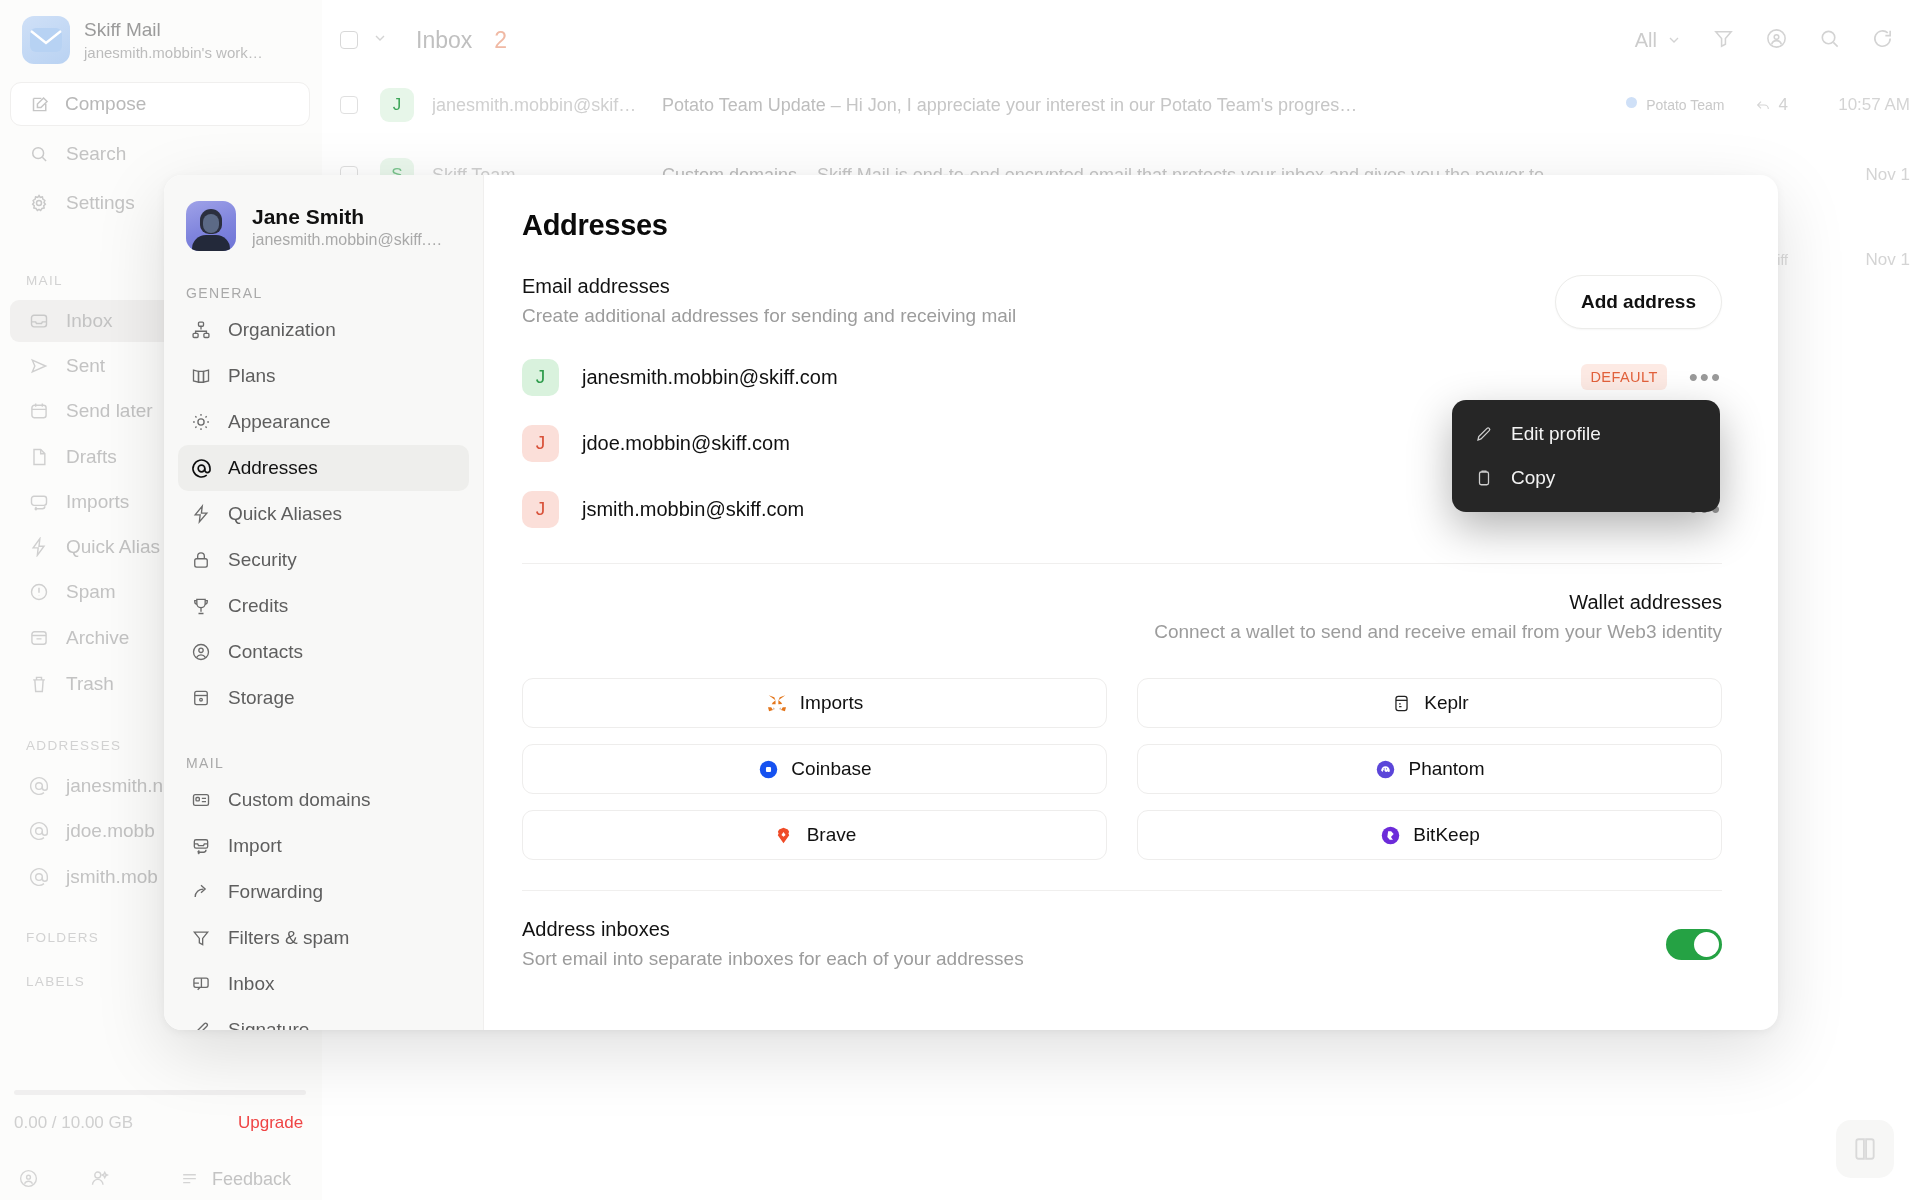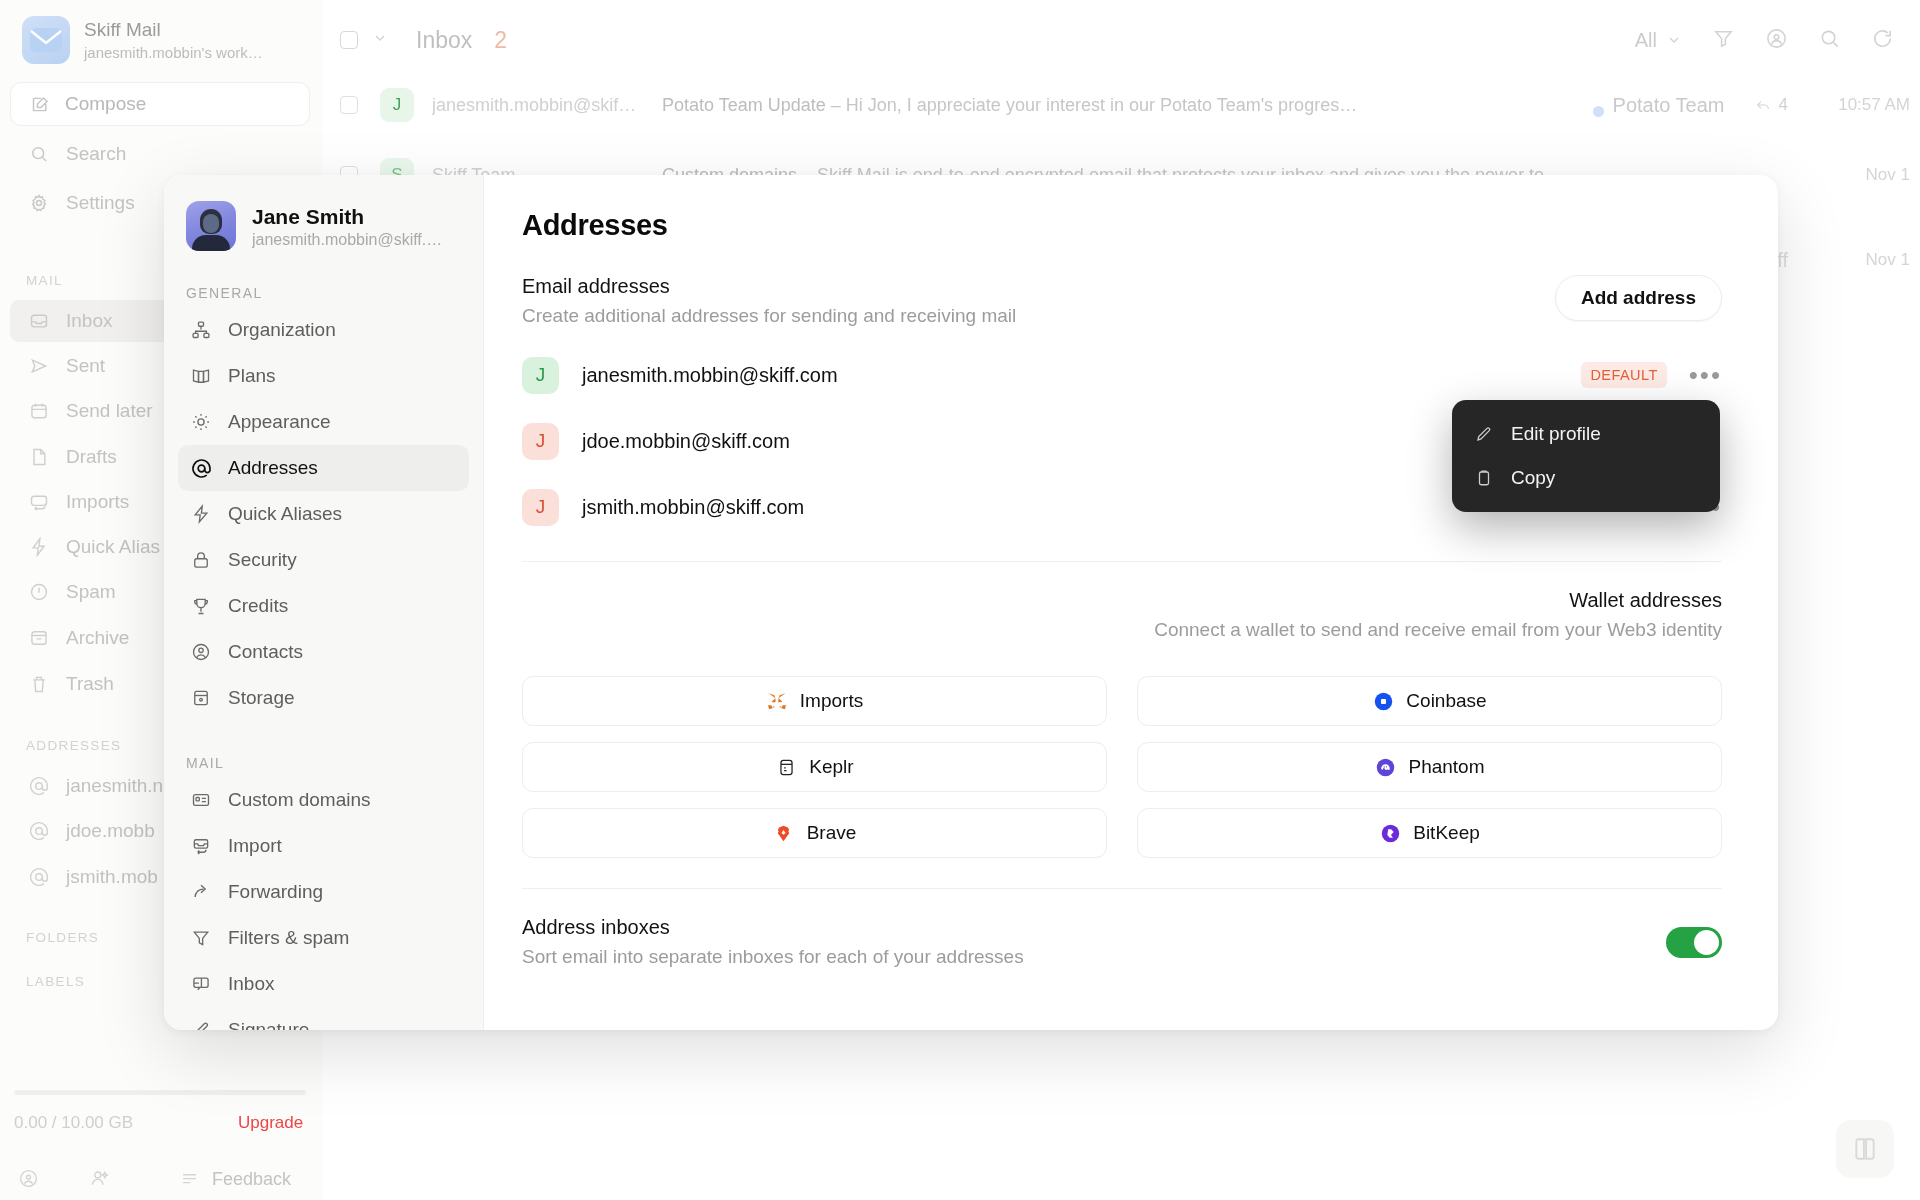--- a/index.html
+++ b/index.html
@@ -82,21 +82,21 @@
   
   .mrow {
     position: absolute; left: 340px; width: 1570px; height: 60px;
     display: flex; align-items: center; gap: 0; font-size: 18px;
   }
   .mrow .mc { width: 18px; height: 18px; border: 1.6px solid #e0e0e0; border-radius: 4px; margin-right: 22px; }
   .mav { width: 34px; height: 34px; border-radius: 9px; display:flex;align-items:center;justify-content:center; font-size: 17px; margin-right: 18px; }
   .msender { width: 230px; color: #d0d0d0; white-space: nowrap; overflow: hidden; text-overflow: ellipsis; }
   .msubj { color: #c6c6c6; white-space: nowrap; overflow: hidden; text-overflow: ellipsis; flex: 1; }
   .msubj b { font-weight: 400; color: #bdbdbd; }
-  .mlabel { display: flex; align-items: flex-end; gap: 9px; color: #c9c9c9; font-size: 20px; margin-left: 16px; }
+  .mlabel { display: flex; align-items: flex-start; gap: 9px; color: #c9c9c9; font-size: 14px; margin-left: 16px; }
   .mdot { width: 11px; height: 11px; border-radius: 50%; background: #cfe0f7; }
   .mcnt { color: #d2d2d2; margin-left: 30px; font-size: 17px; display:flex; align-items:center; gap:8px;}
   .mtime { color: #d4d4d4; margin-left: 26px; width: 96px; text-align: right; font-size: 17px; }
 
   .fab {
     position: absolute; right: 26px; bottom: 22px; width: 58px; height: 58px;
     border-radius: 15px; background: #f7f7f6; display:flex;align-items:center;justify-content:center;
     color: #d9d9d9;
   }
 
@@ -139,21 +139,21 @@
   .set-ico { width: 22px; height: 22px; flex: 0 0 22px; display:flex;align-items:center;justify-content:center; }
 
   .set-main { flex: 1; padding: 34px 56px 0 38px; position: relative; overflow: hidden; }
   .pg-title { font-size: 29px; font-weight: 700; color: #0b0b0b; letter-spacing: -.01em; }
 
   .sec-head { display: flex; align-items: flex-start; justify-content: space-between; margin-top: 33px; }
   .sec-t { font-size: 20px; color: #121212; }
   .sec-s { font-size: 19px; color: #9c9c9c; margin-top: 7px; }
   .btn-pill {
     border: 1px solid #ececea; background: #fff; border-radius: 999px;
-    height: 46px; padding: 12px 25px; font-size: 19px; font-weight: 700; color: #111;
+    height: 54px; padding: 12px 25px; font-size: 19px; font-weight: 700; color: #111;
     display: flex; align-items: center; box-shadow: 0 1px 2px rgba(0,0,0,.04);
   }
 
   .addr-row { display: flex; align-items: center; height: 48px; margin-top: 18px; position: relative; }
   .addr-row.r1 { margin-top: 24px; }
   .addr-av {
     width: 37px; height: 37px; border-radius: 10px; flex: 0 0 37px;
     display: flex; align-items: center; justify-content: center;
     font-size: 19px; font-weight: 500; margin-right: 23px;
   }
@@ -676,36 +676,36 @@
                 <path d="M7 9.8L5.7 11.8l4.6.2-.1-5z" fill="#e4761b"></path>
                 <path d="M17 9.8l-3.3-3.1-.1 5.1 4.6-.2z" fill="#e4761b"></path>
                 <path d="M7 18.9l2.8-1.4-2.4-1.9z" fill="#d7c1b3"></path>
                 <path d="M14.2 17.5l2.8 1.4-.4-3.3z" fill="#d7c1b3"></path>
               </svg>
             </span>
           <span>Imports</span>
         </div>
         <div class="wbtn">
           <span class="wico">
-              <svg width="19" height="19" viewBox="0 0 24 24">
-                <circle cx="12" cy="12" r="11" fill="#1652f0"></circle>
-                <rect x="8.8" y="8.8" width="6.4" height="6.4" rx="1.3" fill="#fff"></rect>
-              </svg>
-            </span>
-          <span>Coinbase</span>
-        </div>
-        <div class="wbtn">
-          <span class="wico">
               <svg width="19" height="19" viewBox="0 0 24 24" fill="none" stroke="#222" stroke-width="1.6">
                 <rect x="5" y="3" width="14" height="18" rx="3"></rect>
                 <path d="M5 8h14"></path>
                 <path d="M9 12.5h2M9 16h3"></path>
               </svg>
             </span>
           <span>Keplr</span>
+        </div>
+        <div class="wbtn">
+          <span class="wico">
+              <svg width="19" height="19" viewBox="0 0 24 24">
+                <circle cx="12" cy="12" r="11" fill="#1652f0"></circle>
+                <rect x="8.8" y="8.8" width="6.4" height="6.4" rx="1.3" fill="#fff"></rect>
+              </svg>
+            </span>
+          <span>Coinbase</span>
         </div>
         <div class="wbtn">
           <span class="wico">
               <svg width="19" height="19" viewBox="0 0 24 24">
                 <circle cx="12" cy="12" r="11" fill="#5b46d9"></circle>
                 <path d="M6.5 13.5c0-3.2 2.5-5.6 5.5-5.6s5.5 2.4 5.5 5.6c0 .9-.7 1.6-1.6 1.6-.6 0-1-.3-1.4-.8-.4.5-.9.8-1.6.8-1.4 0-2.3-1-2.3-2.4 0-.4 0-.6.1-.9-1.2.7-2 1.8-2 3.3z" fill="#fff"></path>
                 <circle cx="10.3" cy="11.2" r=".8" fill="#5b46d9"></circle>
                 <circle cx="13.2" cy="11.2" r=".8" fill="#5b46d9"></circle>
               </svg>
             </span>

